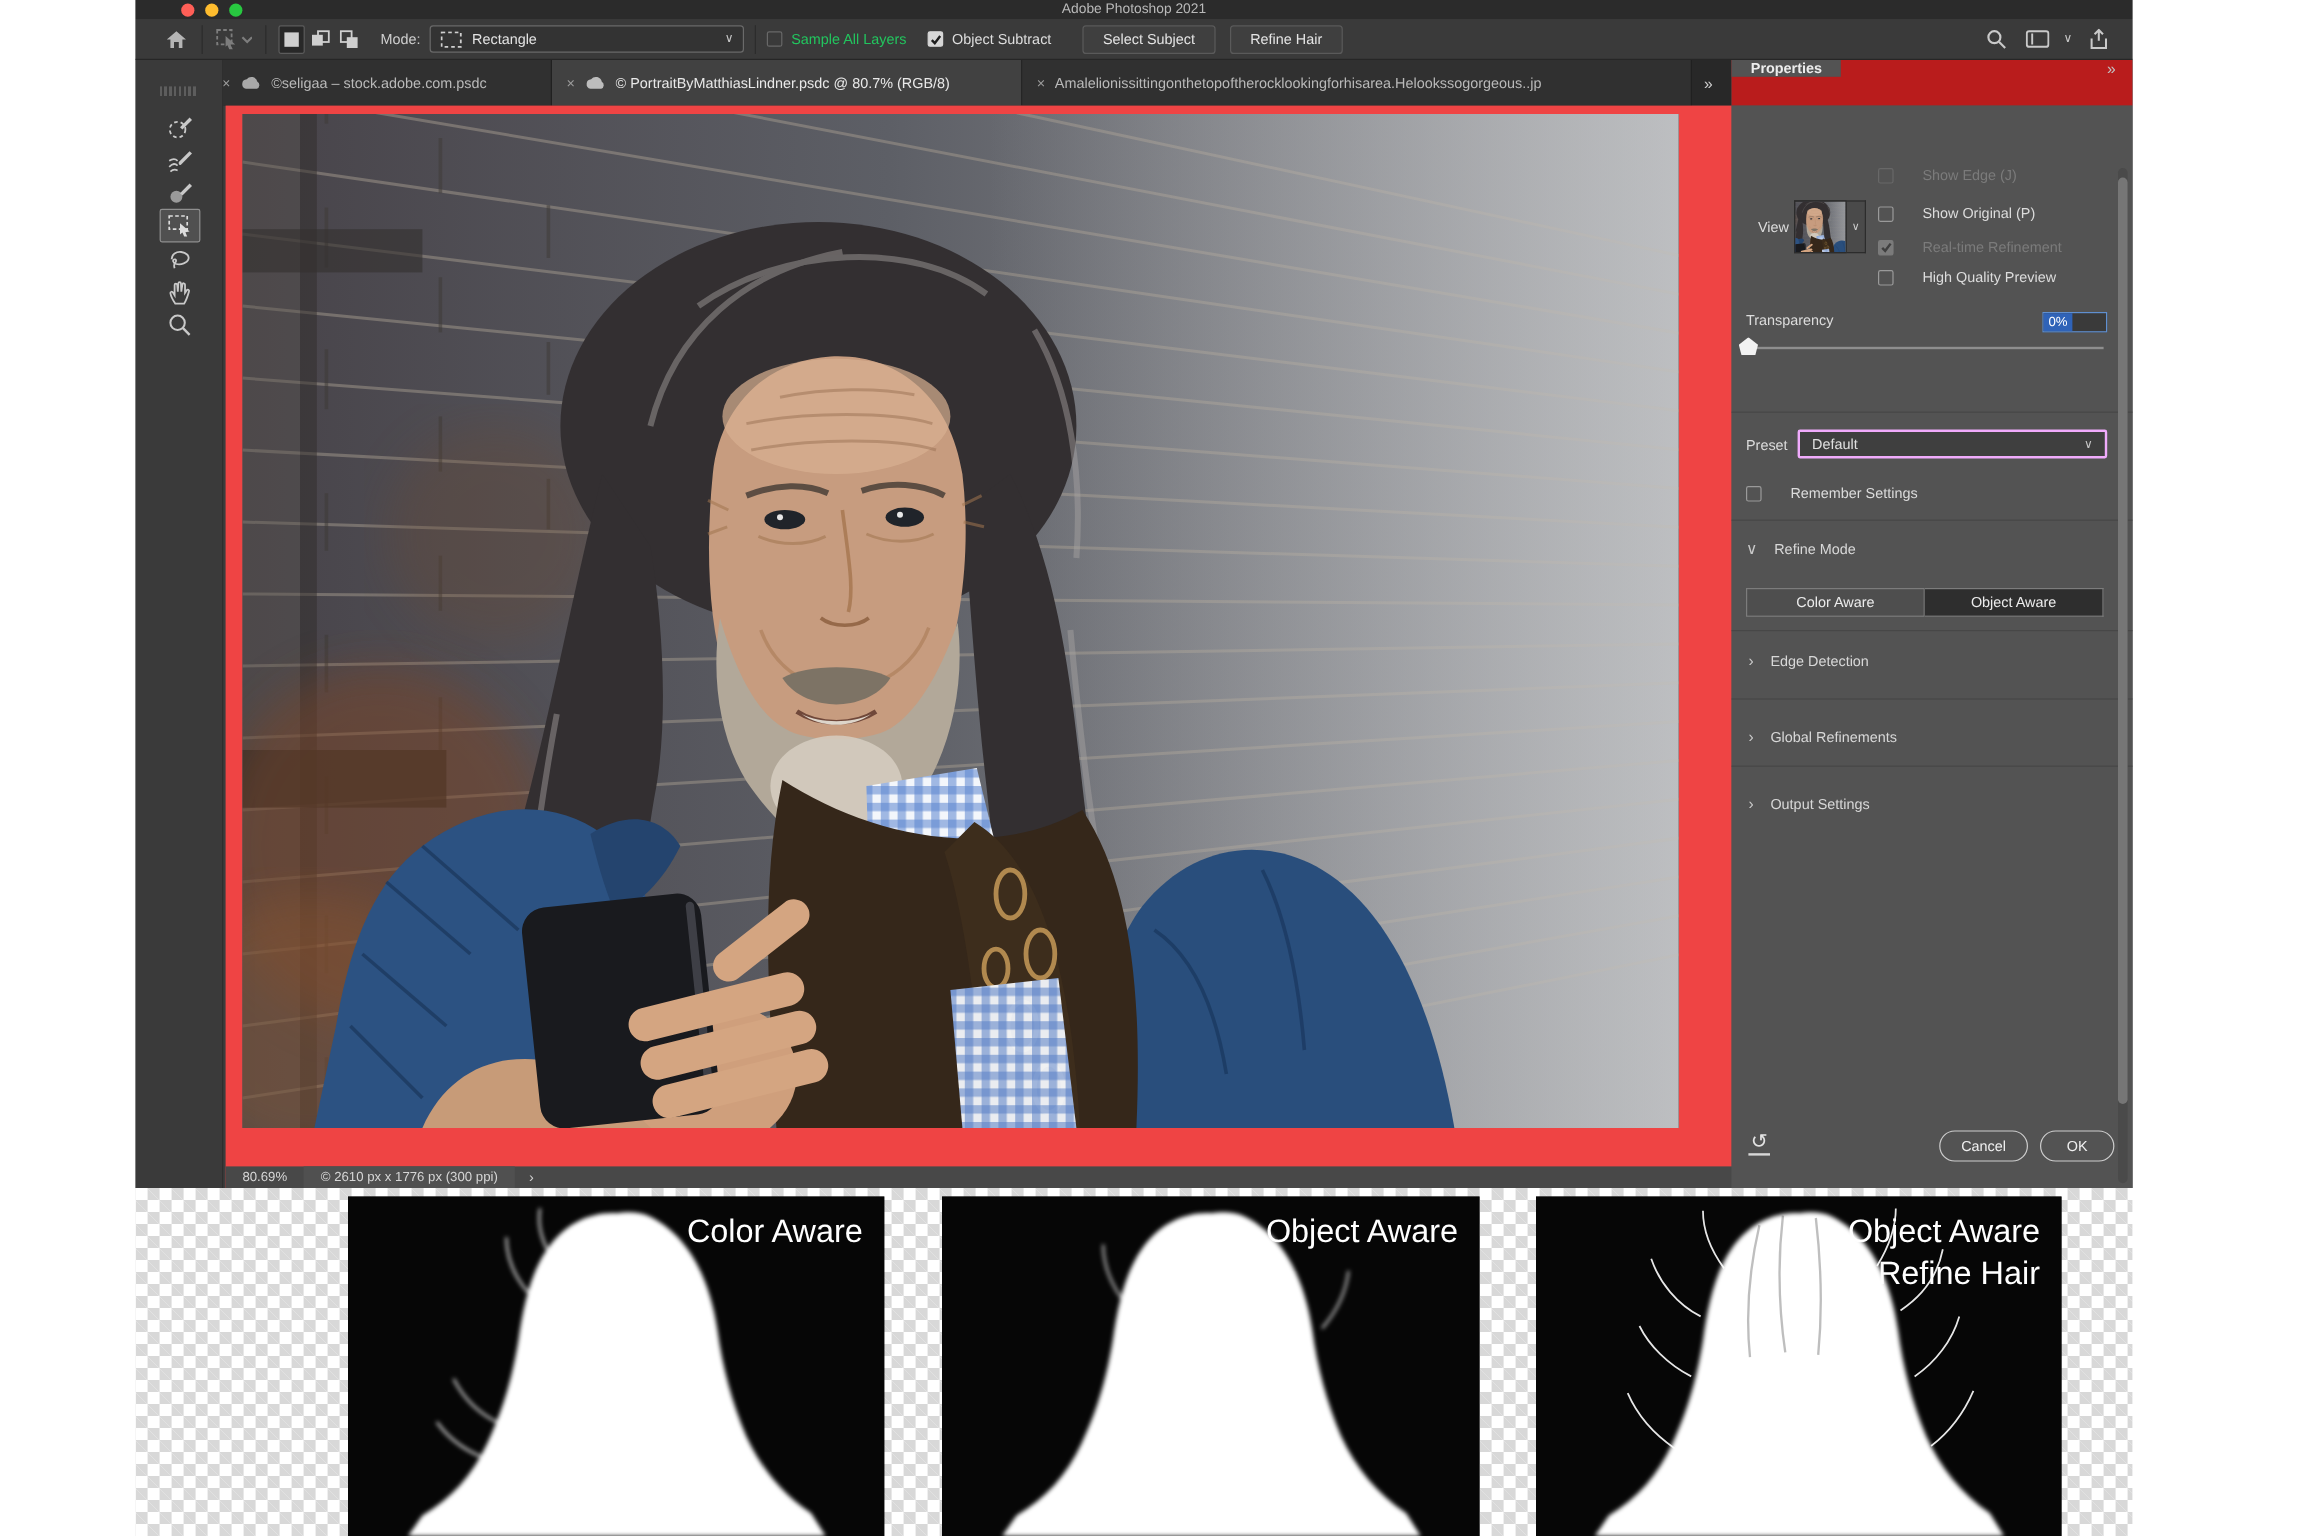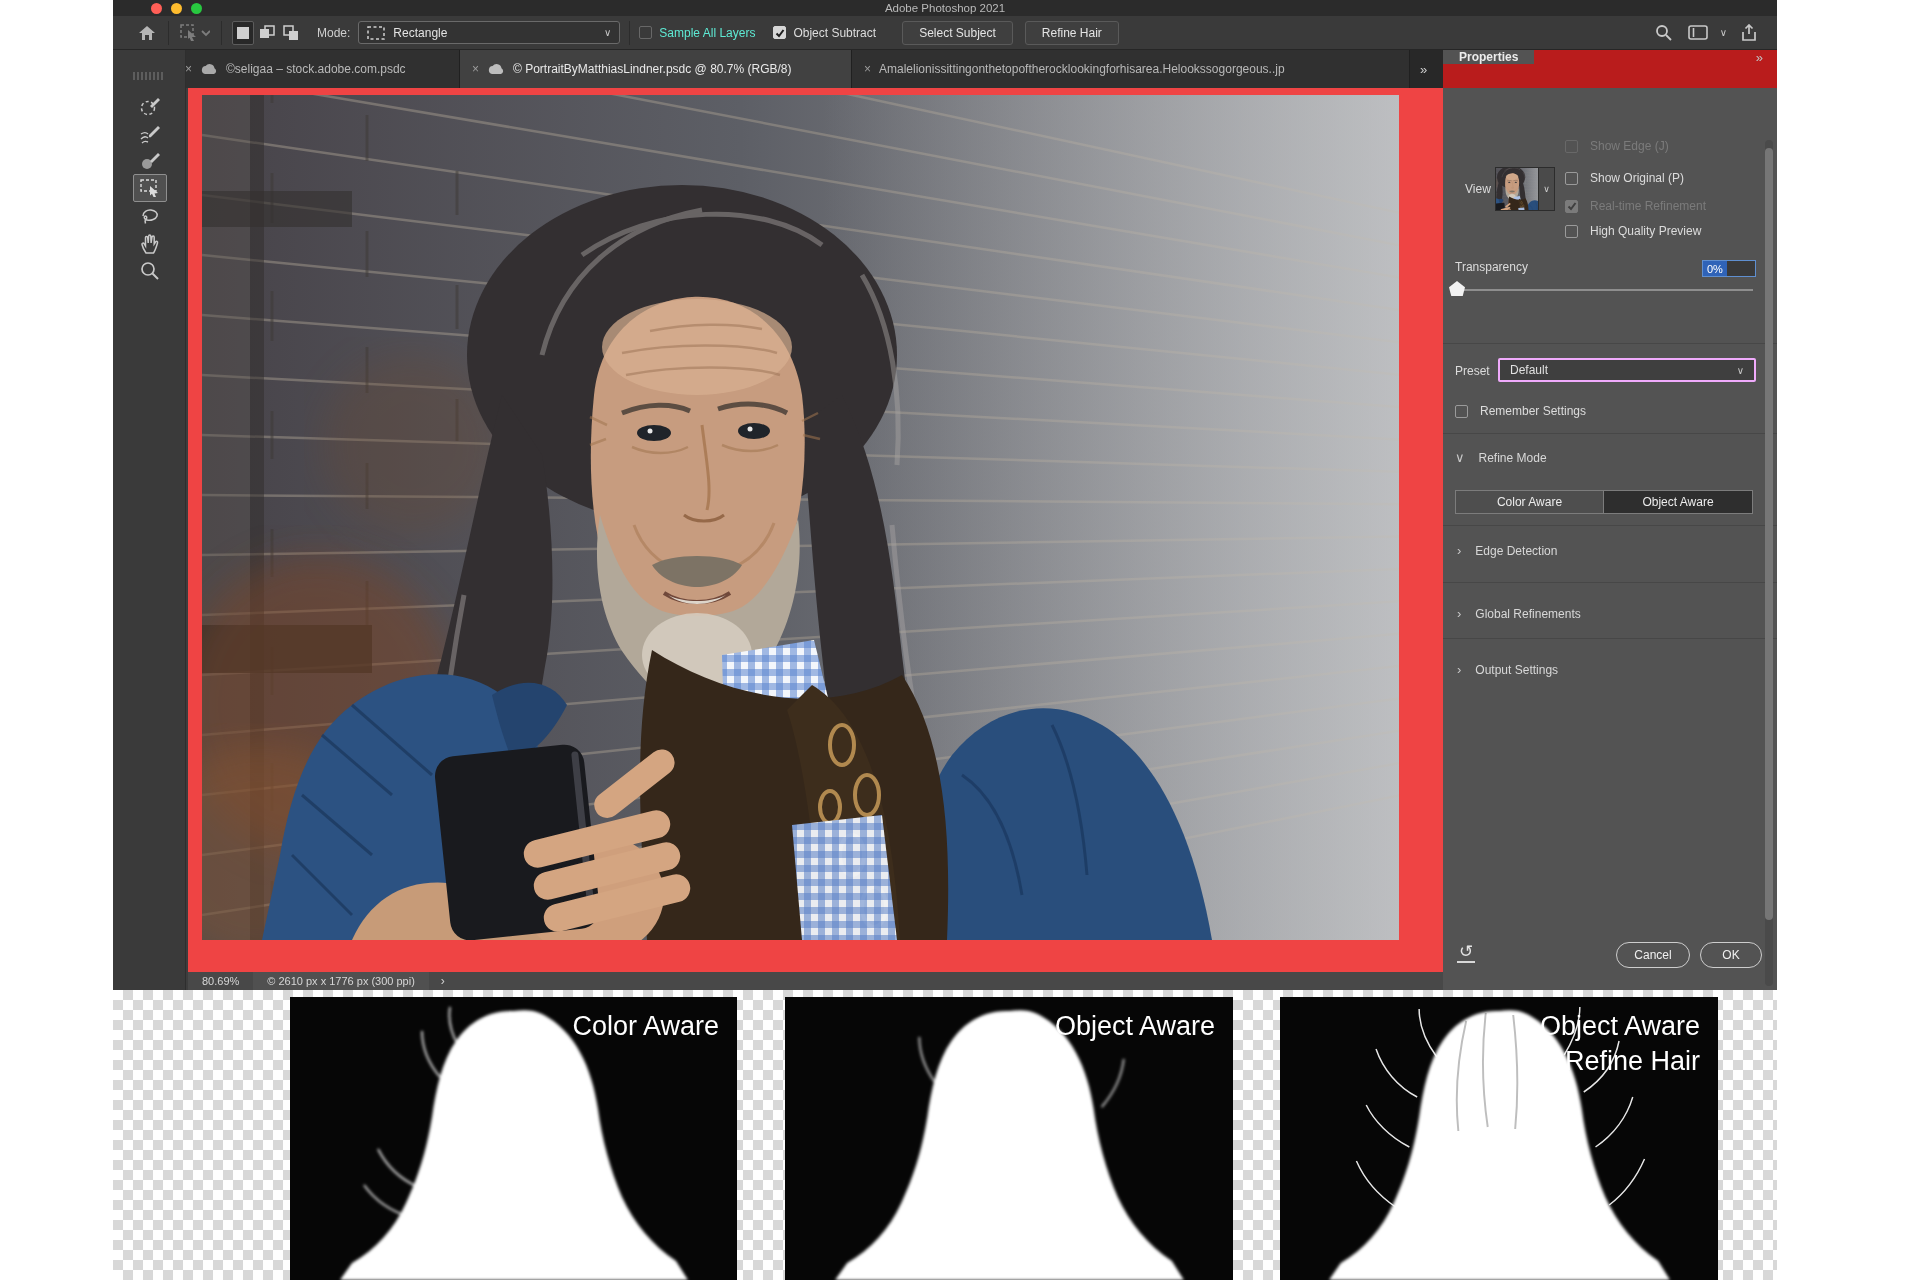--- a/index.html
+++ b/index.html
@@ -29,21 +29,21 @@
   #mode-dd .dd-label{font-size:12px;color:#e3e3e3;flex:1;}
   .chev{font-size:10px;color:#c7c7c7;}
   .cb-row{display:flex;align-items:center;gap:7px;margin-right:18px;}
   .cb{width:13px;height:13px;border:1px solid #9a9a9a;border-radius:2px;box-sizing:border-box;background:transparent;
       display:flex;align-items:center;justify-content:center;}
   .cb svg{display:block;}
   .cb.checked{background:#d6d6d6;border-color:#d6d6d6;}
   .cb.disabled{border-color:#686868;}
   .cb.checked.disabled{background:#7b7b7b;border-color:#7b7b7b;}
   .cb-label{font-size:12px;color:#dedede;}
-  .cb-label.disabled{color:#5eead4;}
+  .cb-label.disabled{color:#22c55e;}
   .tb-btn{height:24px;padding:0 16px;background:#3f3f3f;border:1px solid #5a5a5a;border-radius:3px;
           font-size:12px;color:#e4e4e4;display:flex;align-items:center;margin-right:12px;}
   #tb-right{margin-left:auto;display:flex;align-items:center;gap:10px;padding-right:16px;color:#c9c9c9;}
 
   
   #tabband{left:60px;top:50px;width:1270px;height:38px;background:#282828;display:flex;align-items:stretch;}
   .doc-tab{display:flex;align-items:center;gap:8px;padding:0 12px;box-sizing:border-box;background:#303030;
            border-right:1px solid #202020;font-size:12px;color:#b9b9b9;white-space:nowrap;overflow:hidden;}
   .doc-tab.active{background:#414141;color:#e9e9e9;}
   .doc-tab .x{font-size:12px;color:#9c9c9c;flex:0 0 auto;}
@@ -69,21 +69,21 @@
   #status-chev{padding:0 12px;font-size:12px;color:#cfcfcf;}
 
   
   #props{left:1330px;top:50px;width:334px;height:940px;background:#535353;}
   #props-header{left:0;top:0;width:100%;height:38px;background:#b91c1c;display:flex;align-items:flex-start;}
   #props-tab{background:#535353;display:flex;align-items:center;padding:0 16px;font-size:12px;font-weight:bold;color:#ececec;}
   #panel-collapse-right{margin-left:auto;display:flex;align-items:center;padding-right:14px;color:#c2c2c2;font-size:13px;}
   #props-body{left:0;top:38px;width:100%;height:902px;background:#535353;font-size:12px;color:#dcdcdc;}
   .groupbox{left:12px;top:27px;width:298px;height:132px;border:1px solid #6a6a6a;border-radius:2px;}
   .legend{position:absolute;left:16px;top:-8px;background:#535353;padding:0 7px;font-size:12px;color:#d8d8d8;}
-  .p-row{position:absolute;display:flex;align-items:center;gap:12px;}
+  .p-row{position:absolute;display:flex;align-items:center;gap:24px;}
   .p-label{font-size:12px;}
   .dis{color:#7b7b7b;}
   #view-thumb{left:52px;top:79px;width:60px;height:44px;display:flex;}
   #view-thumb .timg{width:44px;height:44px;border:1px solid #2c2c2c;box-sizing:border-box;background:#222;overflow:hidden;}
   #view-thumb .tchev{width:16px;height:44px;background:#4a4a4a;border:1px solid #2c2c2c;border-left:none;box-sizing:border-box;
                      display:flex;align-items:center;justify-content:center;color:#cfcfcf;font-size:9px;}
   #transp-box{left:259px;top:172px;width:54px;height:17px;border:1px solid #5f8fd0;background:#3a3a3a;display:flex;box-sizing:border-box;}
   #transp-box .val{background:#2f63b8;color:#fff;font-size:11px;padding:0 4px;display:flex;align-items:center;}
   #slider-track{left:12px;top:201px;width:298px;height:2px;background:#8e8e8e;}
   #slider-thumb{left:6px;top:193px;width:16px;height:15px;background:#f2f2f2;

